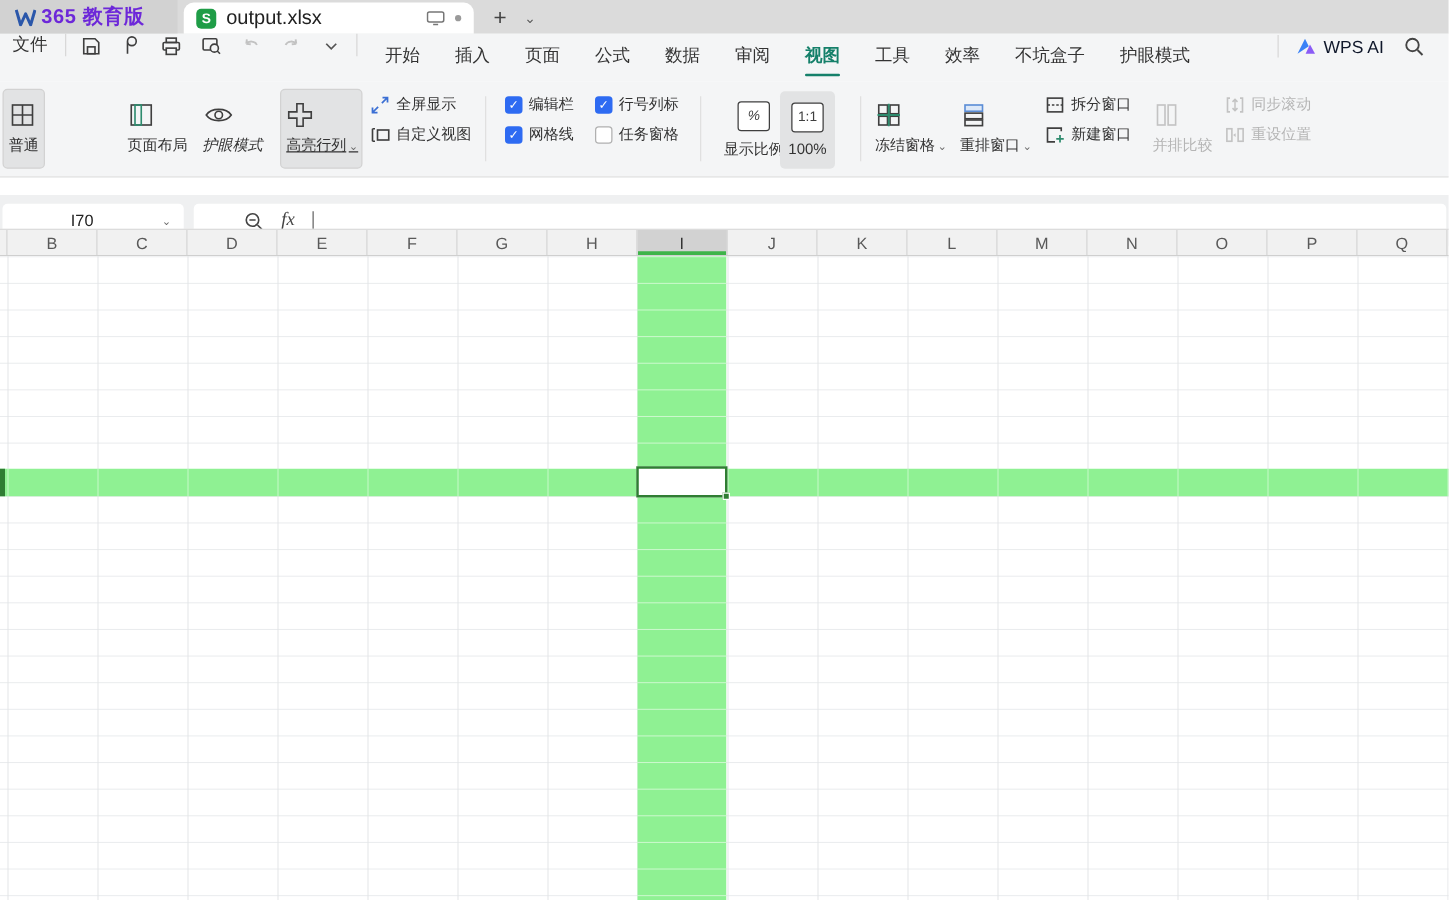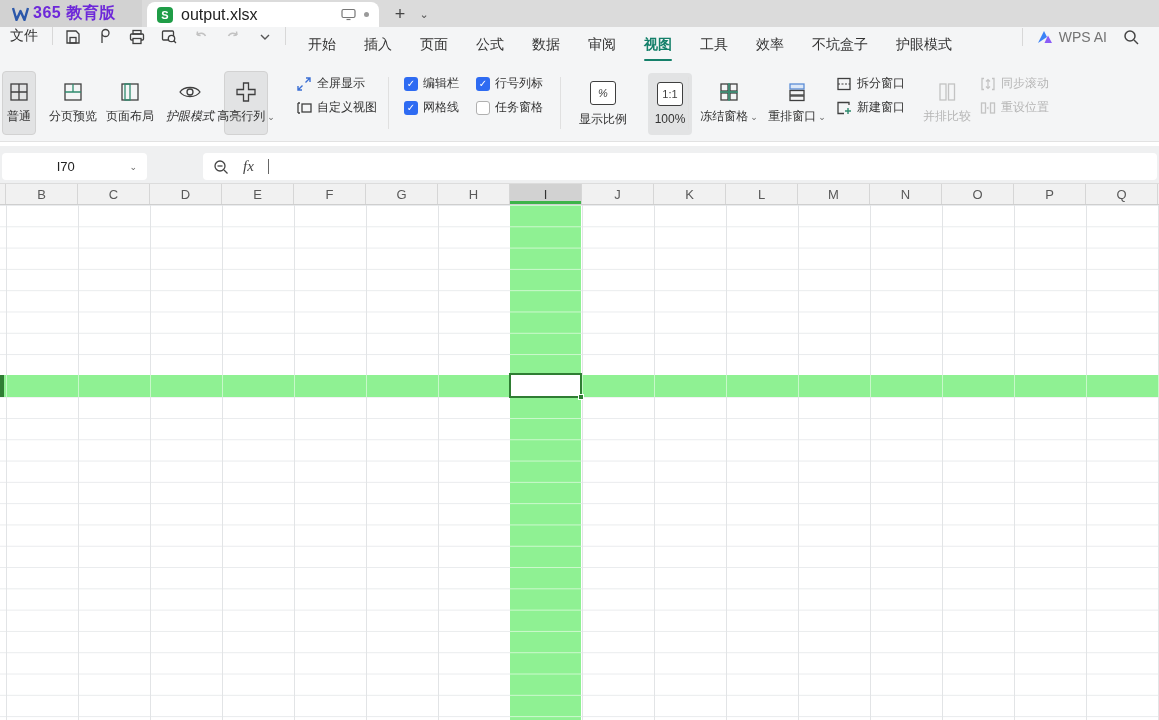--- a/index.html
+++ b/index.html
@@ -32,28 +32,28 @@
   .menu-file { font-size:14px; color:#333; padding:0 14px 0 10px; }
   .vdiv { width:1px; height:18px; background:#d8d8d8; }
   .qicons { display:flex; align-items:center; gap:12px; padding:0 10px; }
   .qicon { width:20px; height:20px; display:flex; align-items:center; justify-content:center; }
   .menu-tabs { display:flex; align-items:center; margin-left:8px; }
   .mtab { font-size:14px; color:#333; padding:9px 14px; position:relative; }
   .mtab.active { color:#15806a; font-weight:bold; }
   .mtab.active::after { content:""; position:absolute; left:14px; right:14px; bottom:2px;
     height:2.5px; background:#15806a; border-radius:2px; }
   .menu-right { margin-left:auto; display:flex; align-items:center; gap:14px; padding-right:18px; }
-  .wps-ai { display:flex; align-items:center; gap:6px; font-size:14px; color:#737373; }
+  .wps-ai { display:flex; align-items:center; gap:6px; font-size:14px; color:#0f172a; }
 
   
   .ribbon { position:absolute; top:65px; left:0; width:100%; height:77px;
     background:#f4f5f6; border-bottom:1px solid #e2e2e2; }
   .rdiv { position:absolute; top:12px; width:1px; height:52px; background:#e0e0e0; }
   .bigbtn { position:absolute; top:6px; height:64px; display:flex; flex-direction:column;
-    align-items:center; justify-content:center; gap:5px; border-radius:4px;
+    justify-content:center; gap:5px; border-radius:4px;
     font-size:12px; color:#333; padding:0 4px; }
   .bigbtn.sel { background:#e2e3e4; border:1px solid #d2d2d2; }
   .bigbtn .lbl { display:flex; align-items:center; gap:2px; white-space:nowrap; }
   .chev { font-size:9px; color:#666; }
   .stackcol { position:absolute; top:10px; display:flex; flex-direction:column; gap:7px; }
   .srow { display:flex; align-items:center; gap:5px; font-size:12px; color:#333; white-space:nowrap; }
   .srow.disabled, .bigbtn.disabled { color:#b5b5b5; }
   .cb { width:14px; height:14px; border-radius:3px; flex:none;
     display:flex; align-items:center; justify-content:center; }
   .cb.on { background:#2e6bf2; color:#fff; font-size:10px; }
@@ -61,28 +61,28 @@
   .zoomstack { position:absolute; top:8px; height:62px; width:62px; display:flex;
     flex-direction:column; align-items:center; justify-content:center; gap:6px;
     font-size:12px; color:#333; border-radius:4px; }
   .zoomstack.sel { background:#e2e3e4; }
   .iconbox { width:26px; height:24px; border:1.4px solid #3f3f3f; border-radius:3px;
     display:flex; align-items:center; justify-content:center; font-size:11px; color:#3f3f3f;
     background:#fff; }
   .iconbox.pct { font-style:italic; }
 
   
-  .formulabar { position:absolute; top:146px; left:0; width:100%; height:41px;
+  .formulabar { position:absolute; top:156px; left:0; width:100%; height:41px;
     background:#eff0f1; }
   .namebox { position:absolute; left:2px; top:7px; width:145px; height:27px; background:#fff;
     border-radius:4px; display:flex; align-items:center; font-size:13px; color:#222; }
   .namebox .nb-text { flex:1; text-align:center; }
   .namebox .chev { margin-right:10px; }
   .fxbox { position:absolute; left:155px; top:7px; right:2px; height:27px; background:#fff;
-    border-radius:4px; display:flex; align-items:center; gap:14px; padding-left:10px;margin-left:48px; }
+    border-radius:4px; display:flex; align-items:center; gap:14px; padding-left:40px; }
   .fx { font-family:"Liberation Serif", serif; font-style:italic; font-size:15px; color:#444; }
   .caret { width:1px; height:15px; background:#666; }
 
   
   .colheaders { position:absolute; top:183px; left:0; width:100%; height:22px;
     background:#f1f1f1; border-top:1px solid #dcdcdc; border-bottom:1px solid #cfcfcf;
     display:flex; }
   .ch-sliver { width:6px; height:100%; border-right:1px solid #d6d6d6; }
   .ch { width:72px; height:100%; border-right:1px solid #d6d6d6; display:flex;
     align-items:center; justify-content:center; font-size:13px; color:#595959; }
@@ -218,45 +218,38 @@
   <div class="ribbon">
 
     <div class="bigbtn sel" style="left:2px; width:34px;">
       <svg width="22" height="22" viewBox="0 0 22 22">
           <rect x="3" y="3" width="16" height="16" fill="none" stroke="#3f3f3f" stroke-width="1.3"></rect>
           <path d="M3 11 h16 M11 3 v16" stroke="#3f3f3f" stroke-width="1.3"></path>
         </svg>
       <span class="lbl">普通</span>
     </div>
 
-    <div class="bigbtn" style="left:40px; width:66px;">
-      <svg width="22" height="22" viewBox="0 0 22 22">
-          <rect x="3" y="3" width="16" height="16" fill="none" stroke="#3f3f3f" stroke-width="1.3"></rect>
-          <path d="M11 3 v8 M3 11 h16" stroke="#2e8b6e" stroke-width="1.3"></path>
-        </svg>
-      <span class="lbl">分页预览</span>
-    </div>
 
     <div class="bigbtn" style="left:98px; width:64px;">
       <svg width="22" height="22" viewBox="0 0 22 22">
           <rect x="3" y="3" width="16" height="16" fill="none" stroke="#3f3f3f" stroke-width="1.3"></rect>
           <rect x="6" y="3" width="5" height="16" fill="none" stroke="#2e8b6e" stroke-width="1.3"></rect>
         </svg>
       <span class="lbl">页面布局</span>
     </div>
 
     <div class="bigbtn" style="left:158px; width:64px;font-style:italic;">
       <svg width="26" height="22" viewBox="0 0 26 22">
           <path d="M3 11 C7 5 19 5 23 11 C19 17 7 17 3 11 Z" fill="none" stroke="#3f3f3f" stroke-width="1.3"></path>
           <circle cx="13" cy="11" r="3" fill="none" stroke="#3f3f3f" stroke-width="1.3"></circle>
         </svg>
       <span class="lbl">护眼模式</span>
     </div>
 
-    <div class="bigbtn sel" style="left:224px; width:44px;">
+    <div class="bigbtn sel" style="left:224px; width:66px;text-decoration:underline;">
       <svg width="22" height="22" viewBox="0 0 22 22">
           <path d="M8.5 2 h5 v6.5 H20 v5 h-6.5 V20 h-5 v-6.5 H2 v-5 h6.5 Z" fill="none" stroke="#3f3f3f" stroke-width="1.3"></path>
         </svg>
       <span class="lbl">
           <span>高亮行列</span>
           <span class="chev">⌄</span>
         </span>
     </div>
 
     <div class="stackcol" style="left:296px;">
@@ -299,21 +292,21 @@
       </div>
     </div>
 
     <div class="rdiv" style="left:560px;"></div>
 
     <div class="zoomstack" style="left:572px;">
       <span class="iconbox pct">%</span>
       <span>显示比例</span>
     </div>
 
-    <div class="zoomstack sel" style="left:648px; width:44px;">
+    <div class="zoomstack sel" style="left:624px; width:44px;">
       <span class="iconbox">1:1</span>
       <span>100%</span>
     </div>
 
     <div class="rdiv" style="left:688px;"></div>
 
     <div class="bigbtn" style="left:696px; width:66px;">
       <svg width="22" height="22" viewBox="0 0 22 22">
           <rect x="3" y="3" width="7" height="7" fill="none" stroke="#3f3f3f" stroke-width="1.3"></rect>
           <rect x="12" y="3" width="7" height="7" fill="none" stroke="#3f3f3f" stroke-width="1.3"></rect>

